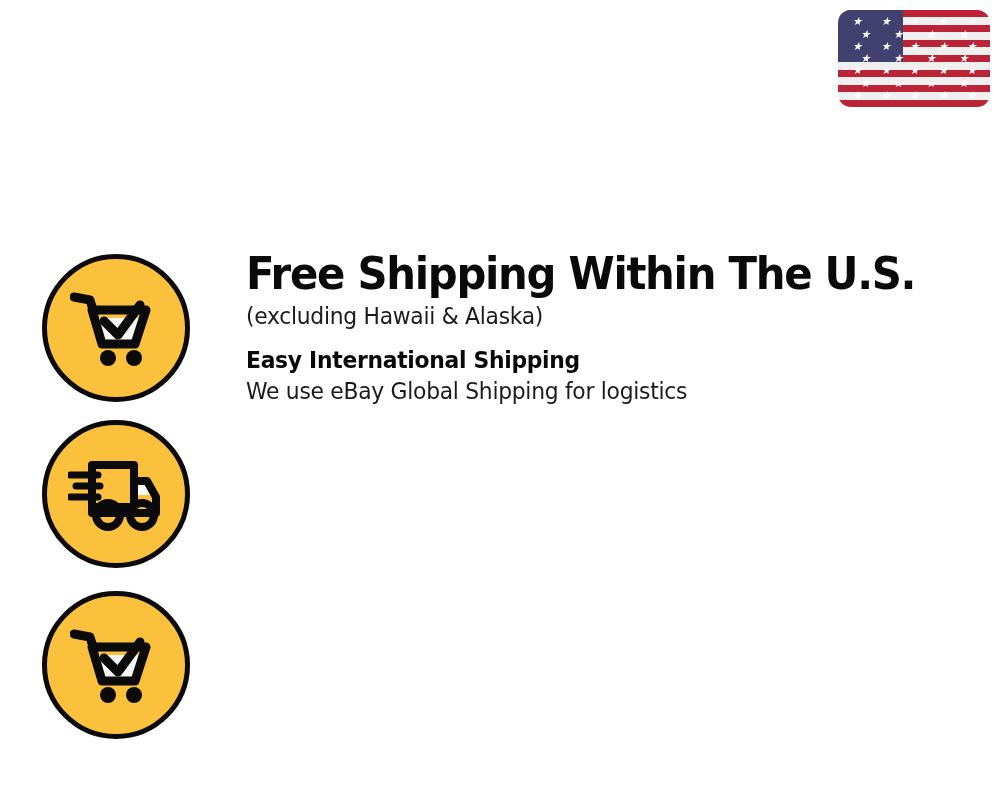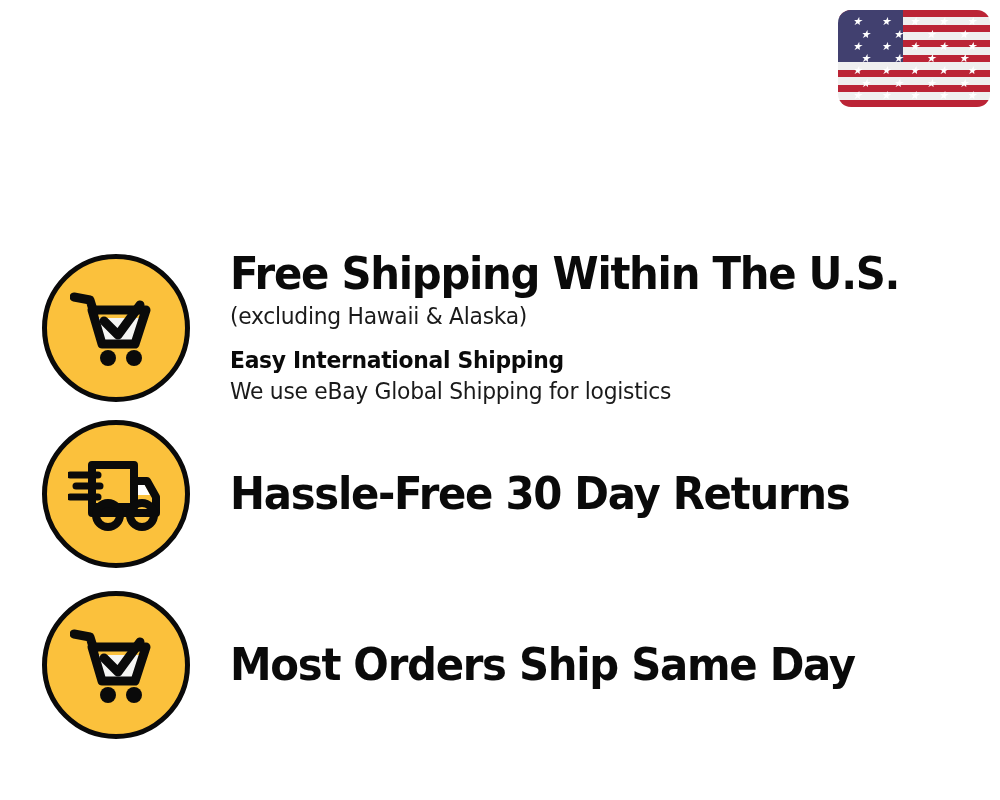--- a/index.html
+++ b/index.html
@@ -125,20 +125,21 @@
     white-space: nowrap;
   }
 
   
   .benefit-row {
     position: absolute;
     left: 42px;
     width: 930px;
     display: flex;
     align-items: center;
+    gap: 16px;
   }
   #benefit-row-0 { top: 249px; }
   #benefit-row-1 { top: 420px; }
   #benefit-row-2 { top: 591px; }
 
   .benefit-icon {
     flex: 0 0 auto;
     width: 148px;
     height: 148px;
     border-radius: 50%;
@@ -285,32 +286,26 @@
       <polygon points="63,24 75,24 82,38 63,38" fill="#ffffff"></polygon>
       <path d="M2,18 L30,18" stroke="#0a0a0a" stroke-width="7" stroke-linecap="round"></path>
       <path d="M8,29 L32,29" stroke="#0a0a0a" stroke-width="7" stroke-linecap="round"></path>
       <path d="M2,40 L30,40" stroke="#0a0a0a" stroke-width="7" stroke-linecap="round"></path>
       <rect x="24" y="8" width="42" height="42" fill="none" stroke="#0a0a0a" stroke-width="8" stroke-linejoin="round"></rect>
       <path d="M66,24 L79,24 L88,40 L88,56 L24,56 L24,50" fill="none" stroke="#0a0a0a" stroke-width="8" stroke-linejoin="round" stroke-linecap="round"></path>
       <circle cx="40" cy="58" r="12" fill="none" stroke="#0a0a0a" stroke-width="8"></circle>
       <circle cx="74" cy="58" r="12" fill="none" stroke="#0a0a0a" stroke-width="8"></circle>
     </svg>
   </div>
-  <div class="benefit-text">
-    <div class="benefit-title">Hassle-Free 30 Day Returns</div>
-  </div>
 </div>
 
 <div class="benefit-row" id="benefit-row-2">
   <div class="benefit-icon">
     <svg width="92" height="80" viewBox="0 0 92 80" aria-hidden="true">
       <polygon points="26,30 70,30 63,54 33,54" fill="#f5f5f3"></polygon>
       <path d="M4,9 L20,12 L24,25" fill="none" stroke="#0a0a0a" stroke-width="9" stroke-linecap="round" stroke-linejoin="round"></path>
       <path d="M22,22 L76,22 L65,56 L32,56 Z" fill="none" stroke="#0a0a0a" stroke-width="9" stroke-linejoin="round" stroke-linecap="round"></path>
       <circle cx="38" cy="70" r="8" fill="#0a0a0a"></circle>
       <circle cx="64" cy="70" r="8" fill="#0a0a0a"></circle>
       <path d="M34,33 L48,47 L70,17" fill="none" stroke="#0a0a0a" stroke-width="9" stroke-linecap="round" stroke-linejoin="round"></path>
     </svg>
   </div>
-  <div class="benefit-text">
-    <div class="benefit-title">Most Orders Ship Same Day</div>
-  </div>
 </div>
 
 </body></html>

